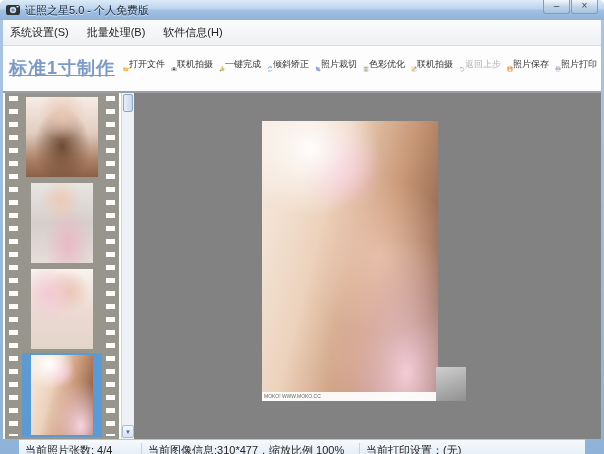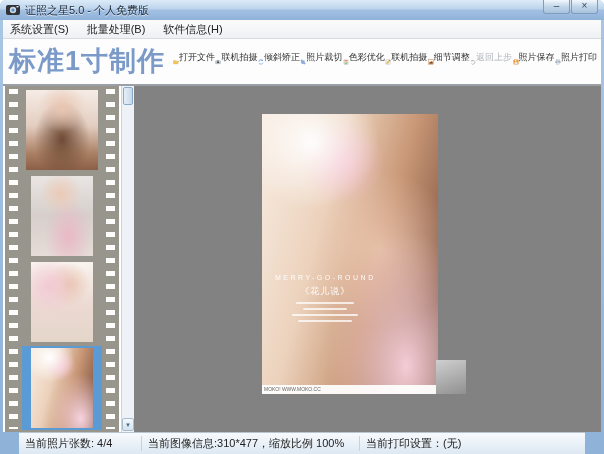--- a/index.html
+++ b/index.html
@@ -18,33 +18,33 @@
   .app-icon { width:14px; height:12px; margin-right:5px; flex:0 0 auto; }
   .title-text { font-size:11px; color:#1c2a3a; text-shadow:0 1px 0 rgba(255,255,255,.7); white-space:nowrap; }
   .win-controls { position:absolute; right:6px; top:0; display:flex; gap:1px; }
   .win-btn {
     width:27px; height:14px; font-size:10px; line-height:12px; text-align:center;
     color:#3a4a5c; background:linear-gradient(180deg,#f2f7fc,#c2d6ea 50%,#a8c2de);
     border:1px solid #7e9cbe; border-top:none; border-radius:0 0 3px 3px; cursor:default;
   }
   
   .menubar {
-    height:19px; margin:0 3px; background:linear-gradient(180deg,#fbfbfb,#eef1f4);
+    height:26px; margin:0 3px; background:linear-gradient(180deg,#fbfbfb,#eef1f4);
     display:flex; align-items:center; padding-left:5px; gap:14px;
     border-bottom:1px solid #d8dce0; font-size:11px; color:#222;
   }
   .menu-item { white-space:nowrap; padding:0 2px; }
   
   .toolbar {
     height:47px; margin:0 3px; background:#fdfdfe; position:relative;
     border-bottom:2px solid #9aa0a6; display:flex; align-items:center;
   }
   .mode-title {
-    font-size:27px; font-weight:bold; color:#7b9ac8; letter-spacing:1px;
-    padding:0 6px 2px 6px; white-space:nowrap; flex:0 0 auto;
+    font-size:18px; font-weight:bold; color:#7b9ac8; letter-spacing:1px;
+    padding:0 6px 2px 6px; white-space:nowrap; flex:0 0 auto;text-decoration:underline;
   }
   .tool-buttons { flex:1; display:flex; justify-content:space-between; padding:1px 4px 0 2px; }
   .tool-btn { width:42px; display:flex; cursor:pointer; }
   .tool-btn .ticon { width:24px; height:24px; }
   .tool-btn .tlabel { font-size:9px; color:#333; white-space:nowrap; margin-top:1px; }
   .tool-btn.disabled .tlabel { color:#b0b4b8; }
   
   .content { height:346px; margin:0 3px; display:flex; background:#828282; }
   .sidebar { width:118px; background:#fff; position:relative; flex:0 0 auto; }
   .filmstrip { position:absolute; left:2px; top:0; bottom:0; width:114px; background:#98958d; }
@@ -152,20 +152,27 @@
         <svg class="ticon" viewBox="0 0 24 24">
           <rect x="8" y="4" width="8" height="4" rx="1" fill="#9aa0a8"></rect>
           <rect x="2" y="7" width="20" height="12" rx="2" fill="#c3c8ce" stroke="#7a8088"></rect>
           <circle cx="12" cy="13" r="4.2" fill="#5a6068"></circle>
             <circle cx="12" cy="13" r="2.2" fill="#23272b"></circle>
           <rect x="17" y="9" width="3" height="2" fill="#eef0f2"></rect>
         </svg>
         <span class="tlabel">联机拍摄</span>
       </div>
 
+      <div class="tool-btn">
+        <svg class="ticon" viewBox="0 0 24 24">
+          <rect x="3" y="16" width="6" height="5" rx="1" fill="#5b9bd5"></rect>
+          <path d="M11 2v10l-2.5-2.5L6 11l5 9h7l2.5-5.5V10h-3V7h-3V2z" fill="#f5c343" stroke="#c89a2a" stroke-width="0.8"></path>
+        </svg>
+        <span class="tlabel">一键完成</span>
+      </div>
 
       <div class="tool-btn">
         <svg class="ticon" viewBox="0 0 24 24">
           <path d="M4 10a8 8 0 0 1 13-5" fill="none" stroke="#3f7fd4" stroke-width="3"></path>
           <path d="M18.5 1.5v6h-6z" fill="#3f7fd4"></path>
           <path d="M20 14a8 8 0 0 1-13 5" fill="none" stroke="#7fb0e8" stroke-width="3"></path>
           <path d="M5.5 22.5v-6h6z" fill="#7fb0e8"></path>
         </svg>
         <span class="tlabel">倾斜矫正</span>
       </div>
@@ -193,28 +200,20 @@
       <div class="tool-btn">
         <svg class="ticon" viewBox="0 0 24 24">
           <rect x="2.5" y="2.5" width="19" height="19" rx="2" fill="#f2efe9" stroke="#a8a298"></rect>
           <path d="M15 5l4 4 1.5-1.5a2.8 2.8 0 0 0-4-4z" fill="#6a87b8"></path>
           <path d="M6 18l5.5-1.5 7-7-3.5-3.5-7 7z" fill="#e8c050" stroke="#b8923a" stroke-width="0.6"></path>
           <path d="M6 18l5.5-1.5L8 13z" fill="#caa03c"></path>
         </svg>
         <span class="tlabel">联机拍摄</span>
       </div>
 
-      <div class="tool-btn">
-        <svg class="ticon" viewBox="0 0 24 24">
-          <rect x="3" y="3" width="18" height="18" fill="#fdf8f2" stroke="#b86a28" stroke-width="1.6"></rect>
-          <path d="M5 19v-5l2-3 1 4 2-6 1 5 2-8 1 7 2-4 1 3 2-2v9z" fill="#7a4018"></path>
-          <rect x="4.5" y="17" width="15" height="2.2" fill="#c87838"></rect>
-        </svg>
-        <span class="tlabel">细节调整</span>
-      </div>
 
       <div class="tool-btn disabled">
         <svg class="ticon" viewBox="0 0 24 24">
           <path d="M7 8a7.5 7.5 0 1 1-1.5 9" fill="none" stroke="#a8aeb4" stroke-width="3"></path>
           <path d="M3.5 2.5l3.5 7.5 7.5-3.5z" fill="#a8aeb4"></path>
         </svg>
         <span class="tlabel">返回上步</span>
       </div>
 
       <div class="tool-btn">
@@ -267,28 +266,20 @@
       </div>
     </div>
 
     <div class="sb-scroll">
       <div class="sb-thumb"></div>
       <div class="sb-btn down">▼</div>
     </div>
 
     <div class="main">
       <div class="photo">
-        <div class="photo-overlay">
-          <div class="ov-title">MERRY-GO-ROUND</div>
-          <div class="ov-sub">《花儿说》</div>
-          <div class="credit-line" style="width:58px"></div>
-          <div class="credit-line" style="width:44px"></div>
-          <div class="credit-line" style="width:66px"></div>
-          <div class="credit-line" style="width:54px"></div>
-        </div>
         <div class="watermark"><span>MOKO! WWW.MOKO.CC</span></div>
       </div>
       <div class="censor-block"></div>
     </div>
 
   </div>
 
   <div class="statusbar">
     <div class="status-seg seg1">当前照片张数: 4/4</div>
     <div class="status-seg seg2">当前图像信息:310*477，缩放比例 100%</div>

